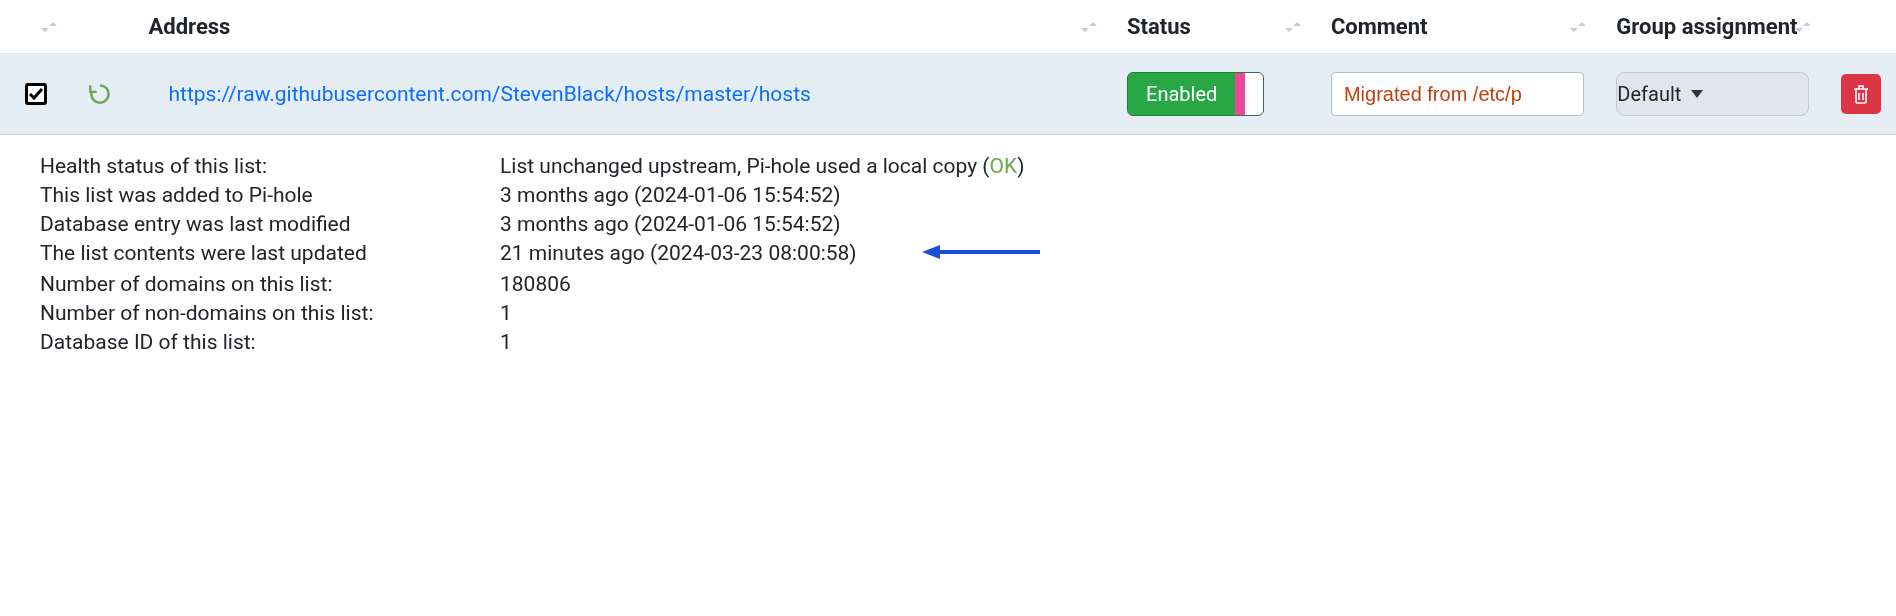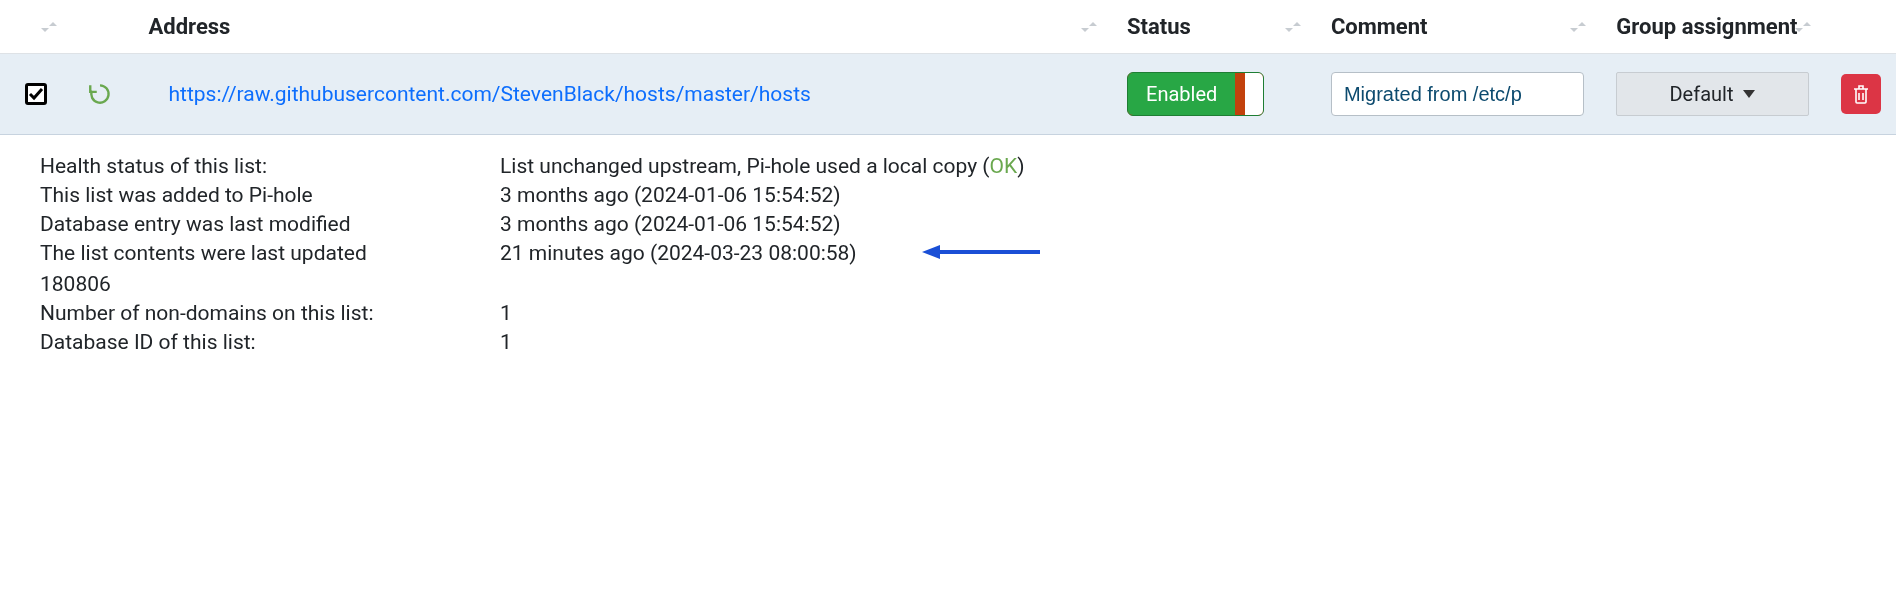--- a/index.html
+++ b/index.html
@@ -72,21 +72,21 @@
     font-size: 21px;
     margin-left: 20px;
   }
   .toggle {
     display: inline-flex;
     align-items: flex-start;
     height: 44px;
     border-radius: 6px;
     overflow: hidden;
     border: 1px solid #1e7e34;
-    background: #c2410c;
+    background: #ec4899;
     gap: 10px;
   }
   .toggle-label {
     background: #28a745;
     color: #fff;
     padding: 0 18px;
     height: 100%;
     display: inline-flex;
     align-items: center;
     font-size: 20px;
@@ -96,33 +96,32 @@
     height: 100%;
     background: #fff;
   }
   input.comment-input {
     width: 100%;
     height: 44px;
     padding: 6px 12px;
     font-size: 20px;
     border: 1px solid #b6bfc7;
     border-radius: 4px;
-    color: #0c4a6e;
+    color: #c2410c;
     background: #fff;
   }
   .group-btn {
     width: 100%;
     height: 44px;
     background: #e2e6ea;
     border: 1px solid #c7ccd1;
-    border-radius: 2px;
+    border-radius: 8px;
     font-size: 20px;
     display: inline-flex;
     align-items: center;
-    justify-content: center;
     gap: 10px;
     cursor: pointer;
   }
   .del-btn {
     width: 40px;
     height: 40px;
     background: #dc3545;
     border-radius: 5px;
     display: inline-flex;
     align-items: center;
@@ -291,20 +290,21 @@
         <span>21 minutes ago (2024-03-23 08:00:58)</span>
         <span class="arrow-anno">
           <svg width="120" height="20" viewBox="0 0 120 20">
               <line x1="118" y1="10" x2="16" y2="10" stroke="#1a4fd6" stroke-width="4"></line>
               <polygon points="0,10 18,3 18,17" fill="#1a4fd6"></polygon>
             </svg>
         </span>
       </div>
     </div>
     <div class="details-row">
+      <div class="details-label">Number of domains on this list:</div>
       <div class="details-value">180806</div>
     </div>
     <div class="details-row">
       <div class="details-label">Number of non-domains on this list:</div>
       <div class="details-value">1</div>
     </div>
     <div class="details-row">
       <div class="details-label">Database ID of this list:</div>
       <div class="details-value">1</div>
     </div>

